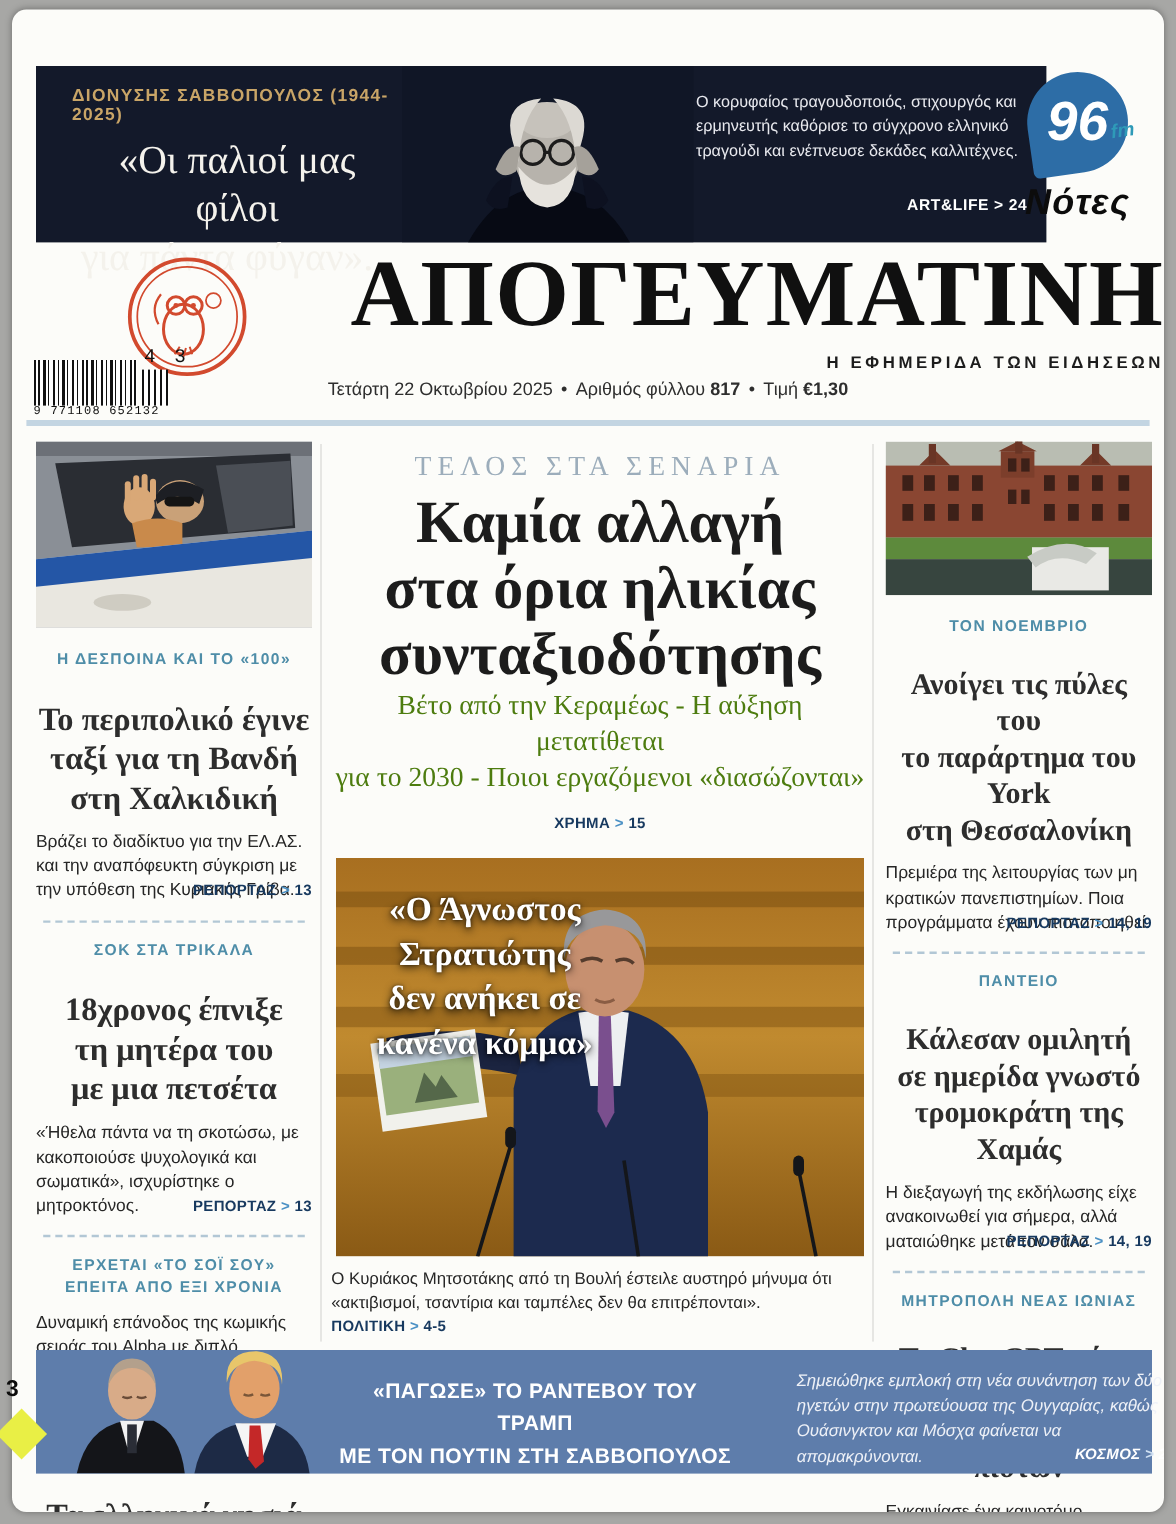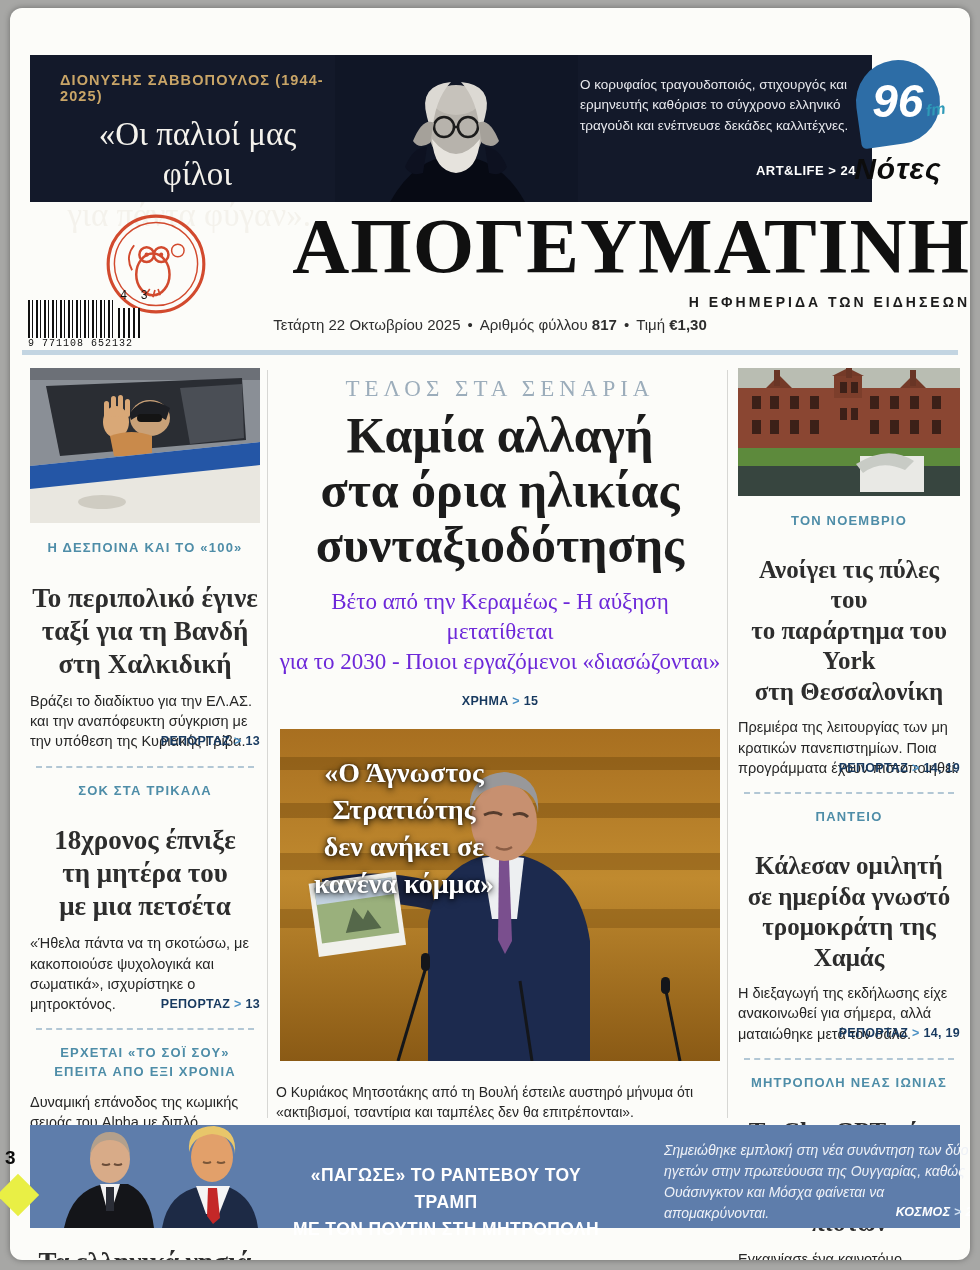--- a/index.html
+++ b/index.html
@@ -33,52 +33,52 @@
   .owl{position:absolute;left:94px;top:6px;width:104px;height:104px;}
   .mh-title{padding-left:100px;font-family:"Liberation Serif","DejaVu Serif",serif;font-weight:bold;font-size:79px;color:#101010;letter-spacing:1px;line-height:1;}
   .mh-tagline{margin-top:9px;font-weight:bold;font-size:14px;letter-spacing:3px;color:#1c1c1c;}
   .dateline{position:absolute;left:0;top:308px;width:100%;text-align:center;font-size:15px;color:#2e2e2e;}
   .dateline b{font-weight:bold;}
   .bullet{margin:0 7px;}
   .barcode-wrap{position:absolute;left:18px;top:292px;width:130px;}
   .barcode{width:86px;height:38px;background:repeating-linear-gradient(90deg,#111 0 2px,#fff 2px 4px,#111 4px 5px,#fff 5px 8px);display:inline-block;vertical-align:bottom;}
   .barcode-addon{display:inline-block;width:22px;height:30px;margin-left:4px;background:repeating-linear-gradient(90deg,#111 0 2px,#fff 2px 5px);vertical-align:bottom;}
   .barcode-num{font-family:"Liberation Mono","DejaVu Sans Mono",monospace;font-size:10px;color:#111;letter-spacing:1px;}
-  .barcode-addon-num{position:absolute;left:92px;top:-11px;font-family:"Liberation Mono","DejaVu Sans Mono",monospace;font-size:12px;color:#111;letter-spacing:3px;}
+  .barcode-addon-num{position:absolute;left:92px;top:-11px;font-family:"Liberation Mono","DejaVu Sans Mono",monospace;font-size:16px;color:#111;letter-spacing:3px;}
   .blue-rule{position:absolute;left:12px;top:342px;width:936px;height:5px;background:#b9cede;opacity:.85;}
   
   .vline{position:absolute;top:362px;height:748px;width:1px;background:#d7d7d4;}
   .v1{left:257px;} .v2{left:717px;}
   .col{position:absolute;top:360px;}
   .col-left{left:20px;width:230px;}
   .col-center{left:266px;width:448px;}
   .col-right{left:728px;width:222px;}
   .kicker{font-weight:bold;font-size:13px;letter-spacing:1.2px;color:#4e8da8;text-align:center;line-height:1.45;}
   .headline{font-family:"Liberation Serif","DejaVu Serif",serif;font-weight:bold;color:#2d2d2d;text-align:center;font-size:27px;line-height:1.22;margin-top:24px;}
   .body-text{position:relative;margin-top:10px;font-size:14.5px;line-height:1.4;color:#262626;}
   .ref{font-weight:bold;font-size:12.5px;color:#17395f;letter-spacing:.3px;white-space:nowrap;}
   .ref .chev{color:#4a90c4;}
   .body-text .ref{position:absolute;right:0;bottom:1px;}
   .dash{border:0;border-top:2px dashed #b2c7d5;margin:14px 6px;}
   .story{margin-top:12px;}
   
   .main-kicker{font-family:Liberation Serif, serif;font-size:23px;letter-spacing:5px;color:#9cadbb;text-align:center;margin-top:8px;}
   .main-headline{font-family:"Liberation Serif","DejaVu Serif",serif;font-weight:bold;font-size:50px;line-height:1.1;color:#1c1c1c;text-align:center;margin-top:6px;}
-  .main-subhead{font-family:"Liberation Serif","DejaVu Serif",serif;font-size:23px;line-height:1.3;color:#6d28d9;text-align:center;margin-top:14px;}
+  .main-subhead{font-family:"Liberation Serif","DejaVu Serif",serif;font-size:23px;line-height:1.3;color:#4d7c0f;text-align:center;}
   .main-ref{text-align:center;margin-top:14px;}
   .photo-block{position:relative;width:440px;height:332px;margin:20px auto 0;}
   .photo-quote{position:absolute;left:8px;top:26px;width:232px;text-align:center;
     font-family:"Liberation Serif","DejaVu Serif",serif;font-weight:bold;font-size:28px;line-height:1.32;color:#fff;
     text-shadow:0 2px 7px rgba(0,0,0,.85),0 0 3px rgba(0,0,0,.6);}
-  .caption{position:relative;margin-top:22px;font-size:14px;line-height:1.42;color:#262626;}
+  .caption{position:relative;margin-top:9px;font-size:14px;line-height:1.42;color:#262626;}
   .strapline{font-weight:bold;font-size:16.5px;letter-spacing:.4px;color:#14366b;text-align:center;margin-top:4px;}
   
   .bottom-banner{position:absolute;left:20px;top:1117px;width:930px;height:103px;background:#5e7dab;}
   .bb-photo{position:absolute;left:26px;top:-13px;width:212px;height:116px;}
-  .bb-head{position:absolute;left:248px;top:37px;width:336px;text-align:center;color:#fff;font-weight:bold;font-size:17.5px;line-height:1.55;letter-spacing:.4px;}
+  .bb-head{position:absolute;left:248px;top:21px;width:336px;text-align:center;color:#fff;font-weight:bold;font-size:17.5px;line-height:1.55;letter-spacing:.4px;}
   .bb-body{position:absolute;left:606px;top:15px;width:316px;font-style:italic;font-size:14px;line-height:1.5;color:#eef1f7;margin-left:28px;}
   .bb-body .ref{position:absolute;right:0;bottom:2px;color:#fff;}
   .bb-body .ref .chev{color:#cfe0f2;}
   
   .pg-num{position:absolute;left:5px;top:1147px;font-weight:bold;font-size:19px;color:#0c0c0c;z-index:5;}
   .diamond{position:absolute;left:3px;top:1180px;width:30px;height:30px;background:#e9ef45;transform:rotate(45deg);z-index:4;}
 </style>
 </head>
 <body>
 
@@ -426,21 +426,21 @@
         <path d="M106 116 Q112 80 146 74 L170 74 Q198 84 202 116 Z" fill="#1d2a45"></path>
         <path d="M140 74 L174 74 L163 102 L150 102 Z" fill="#f5f5f5"></path>
         <path d="M152 76 L161 76 L164 106 L157 112 L151 104 Z" fill="#c42828"></path>
         <ellipse cx="156" cy="45" rx="21" ry="25" fill="#e2a06a"></ellipse>
         <path d="M133 40 Q131 14 158 14 Q181 16 179 42 Q178 24 156 22 Q137 24 133 40 Z" fill="#e8c66a"></path>
         <path d="M147 50 q4 2 8 0 M161 50 q4 2 8 0" stroke="#7a5638" stroke-width="2" fill="none"></path>
       </g>
     </svg>
     <div class="bb-head">
       <div>«ΠΑΓΩΣΕ» ΤΟ ΡΑΝΤΕΒΟΥ ΤΟΥ ΤΡΑΜΠ</div>
-      <div>ΜΕ ΤΟΝ ΠΟΥΤΙΝ ΣΤΗ ΜΗΤΡΟΠΟΛΗ</div>
+      <div>ΜΕ ΤΟΝ ΠΟΥΤΙΝ ΣΤΗ ΣΑΒΒΟΠΟΥΛΟΣ</div>
     </div>
     <div class="bb-body">
       <span>Σημειώθηκε εμπλοκή στη νέα συνάντηση των δύο ηγετών στην πρωτεύουσα της Ουγγαρίας, καθώς Ουάσινγκτον και Μόσχα φαίνεται να απομακρύνονται.</span>
       <span class="ref">
         <span>ΚΟΣΜΟΣ</span>
         <span class="chev">&gt;</span>
         <span>20</span>
       </span>
     </div>
   </div>

